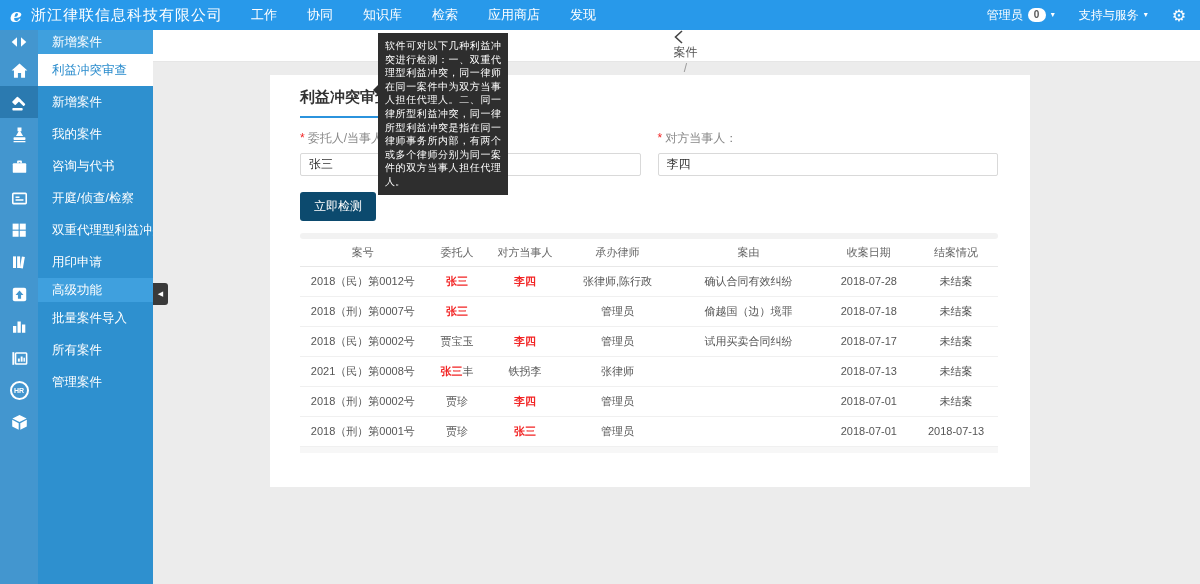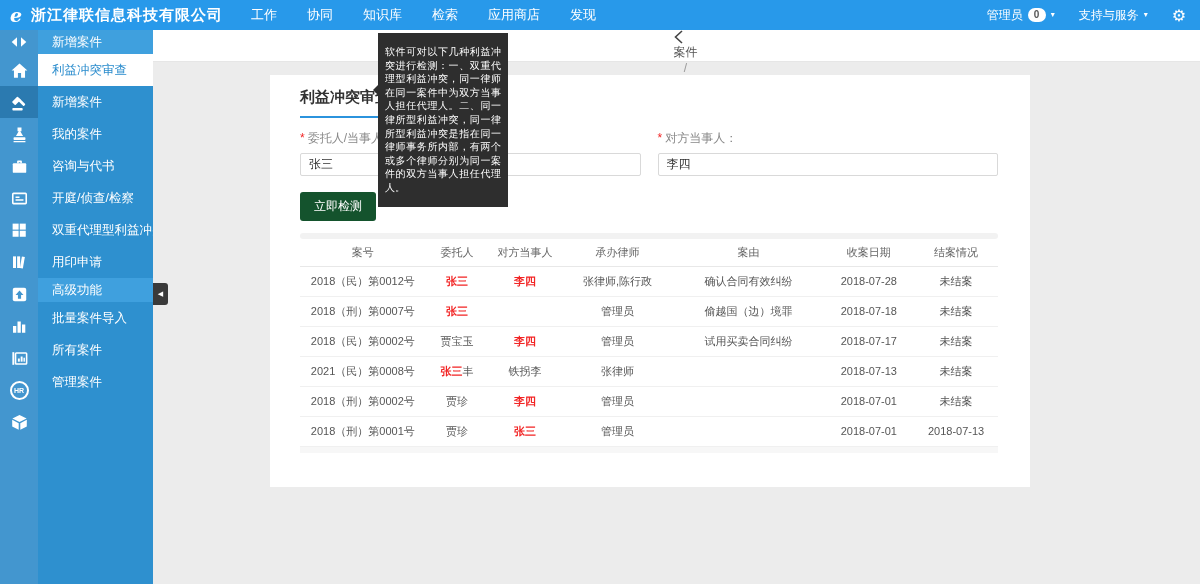--- a/index.html
+++ b/index.html
@@ -11,21 +11,21 @@
   }
   
   .topbar {
     position:absolute; left:0; top:0; width:1200px; height:30px;
     background:#2899ea; color:#fff; display:flex; align-items:center;
   }
   .logo {
     margin-left:10px; font-family:"DejaVu Serif",serif; font-style:italic;
     font-weight:bold; font-size:19px; line-height:30px;
   }
-  .company { margin-left:9px; font-size:15px; font-weight:bold; letter-spacing:1px; }
+  .company { margin-left:9px; font-size:15px; font-weight:normal; letter-spacing:1px; }
   .topnav { margin-left:28px; display:flex; gap:30px; font-size:13px; }
   .topnav span { cursor:pointer; white-space:nowrap; }
   .topbar-right { margin-left:auto; margin-right:14px; display:flex; align-items:center; gap:24px; font-size:12px; }
   .tb-group { display:flex; align-items:center; gap:5px; cursor:pointer; }
   .badge {
     background:#fff; color:#555; font-size:10px; line-height:14px; height:14px;
     min-width:18px; text-align:center; border-radius:8px; padding:0 4px; font-weight:bold;
   }
   .caret { font-size:8px; line-height:10px; }
   .gear { font-size:16px; cursor:pointer; }
@@ -80,40 +80,40 @@
   .form-row { display:flex; gap:17px; padding:0 32px 0 30px; margin-top:12px; }
   .field { flex:1; }
   .field-label { font-size:12px; color:#888; }
   .req { color:#f22525; margin-right:3px; }
   .field input {
     display:block; width:100%; height:23px; margin-top:6px;
     border:1px solid #d9d9d9; border-radius:2px; padding:0 8px;
     font-size:12px; color:#333; font-family:inherit; background:#fff; outline:none;
   }
   .btn {
-    margin:16px 12px 0 30px; background:#14532d; color:#fff; border:none; border-radius:3px;
+    margin:16px 12px 0 30px; background:#0c4a6e; color:#fff; border:none; border-radius:3px;
     font-size:12px; padding:6px 14px; cursor:pointer; font-family:inherit;
   }
   .divider { margin:12px 32px 0 30px; height:6px; background:#f2f2f2; border-radius:3px; }
   table.results { width:698px; margin:0 32px 0 30px; border-collapse:collapse; font-size:11px; table-layout:fixed; }
   .results th {
     height:27px; font-weight:normal; color:#666; text-align:center;
     border-bottom:1px solid #e8e8e8; white-space:nowrap; overflow:hidden;
   }
   .results td {
     height:30px; color:#555; text-align:center; border-bottom:1px solid #f0f0f0;
     white-space:nowrap; overflow:hidden;
   }
   .results td .red { color:#f22525; font-weight:bold; }
   .bottom-strip { margin:0 32px 0 30px; height:6px; background:#f7f7f7; }
   
   .tooltip {
     position:absolute; left:378px; top:33px; width:130px; z-index:50;
     background:#2e2e2e; color:#fff; font-size:10px; line-height:13.6px;
-    padding:12px 7px; text-align:justify;
+    padding:6px 7px; text-align:justify;
   }
   .tooltip-arrow {
     position:absolute; left:-5px; top:52px; width:0; height:0;
     border-top:5px solid transparent; border-bottom:5px solid transparent;
     border-right:5px solid #2e2e2e;
   }
 </style>
 </head>
 <body>
 

